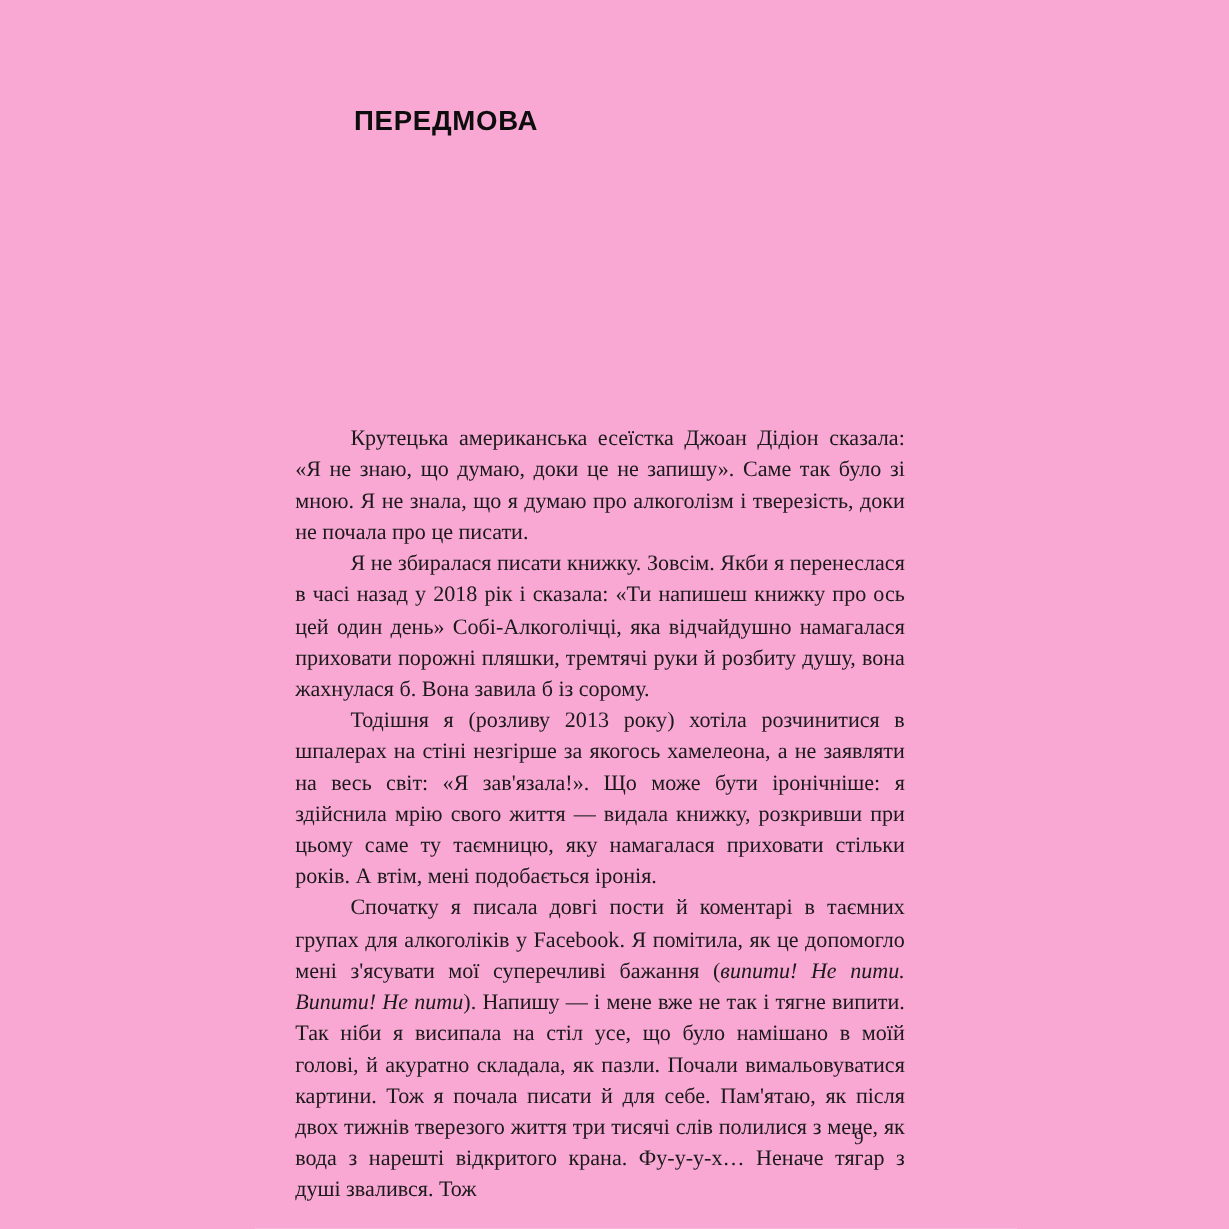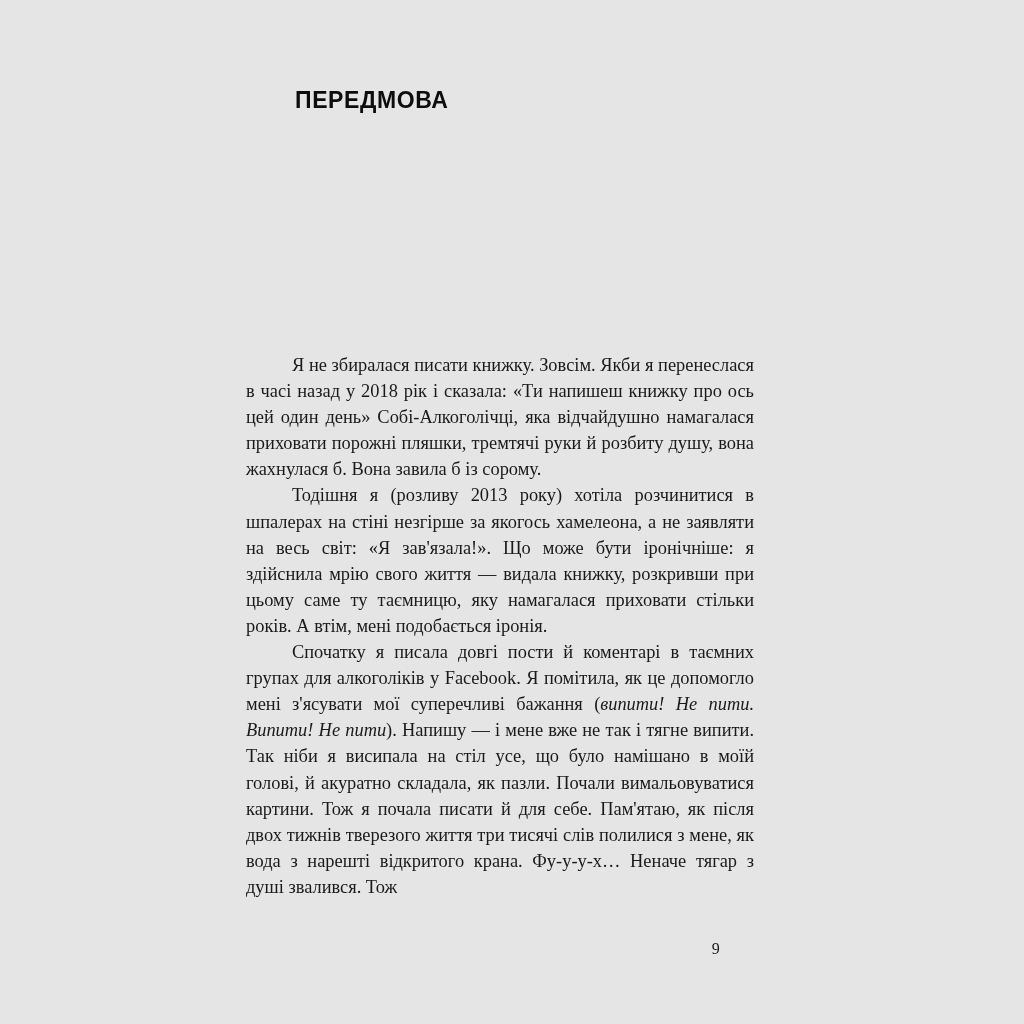--- a/index.html
+++ b/index.html
@@ -15,21 +15,21 @@
     color: #151515;
     overflow: hidden;
     position: relative;
   }
 
   .page {
     position: absolute;
     inset: 0;
     width: 1024px;
     height: 1024px;
-    background: #e5e5e5;
+    background: #f9a8d4;
   }
 
   
   .chapter-heading {
     position: absolute;
     left: 295px;
     top: 72px;
     font-family: "Liberation Sans", "DejaVu Sans", sans-serif;
     font-weight: 700;
     font-size: 23px;
@@ -86,20 +86,21 @@
   }
 </style>
 </head>
 <body>
 
 <div class="page">
 
   <h1 class="chapter-heading">ПЕРЕДМОВА</h1>
 
   <div class="text-column">
+    <p>Крутецька американська есеїстка Джоан Дідіон сказала: «Я не знаю, що думаю, доки це не запишу». Саме так було зі мною. Я не знала, що я думаю про алкоголізм і тверезість, доки не почала про це писати.</p>
     <p>Я не збиралася писати книжку. Зовсім. Якби я перенеслася в часі назад у 2018 рік і сказала: «Ти напишеш книжку про ось цей один день» Собі-Алкоголічці, яка відчайдушно намагалася приховати порожні пляшки, тремтячі руки й розбиту душу, вона жахнулася б. Вона завила б із сорому.</p>
     <p>Тодішня я (розливу 2013 року) хотіла розчинитися в шпалерах на стіні незгірше за якогось хамелеона, а не заявляти на весь світ: «Я зав'язала!». Що може бути іронічніше: я здійснила мрію свого життя — видала книжку, розкривши при цьому саме ту таємницю, яку намагалася приховати стільки років. А втім, мені подобається іронія.</p>
     <p>Спочатку я писала довгі пости й коментарі в таємних групах для алкоголіків у Facebook. Я помітила, як це допомогло мені з'ясувати мої суперечливі бажання (<em class="emph">випити! Не пити. Випити! Не пити</em>). Напишу — і мене вже не так і тягне випити. Так ніби я висипала на стіл усе, що було намішано в моїй голові, й акуратно складала, як пазли. Почали вимальовуватися картини. Тож я почала писати й для себе. Пам'ятаю, як після двох тижнів тверезого життя три тисячі слів полилися з мене, як вода з нарешті відкритого крана. Фу-у-у-х… Неначе тягар з душі звалився. Тож</p>
   </div>
 
   <div class="folio">
     <span class="folio-inner">9</span>
   </div>
 
 </div>

